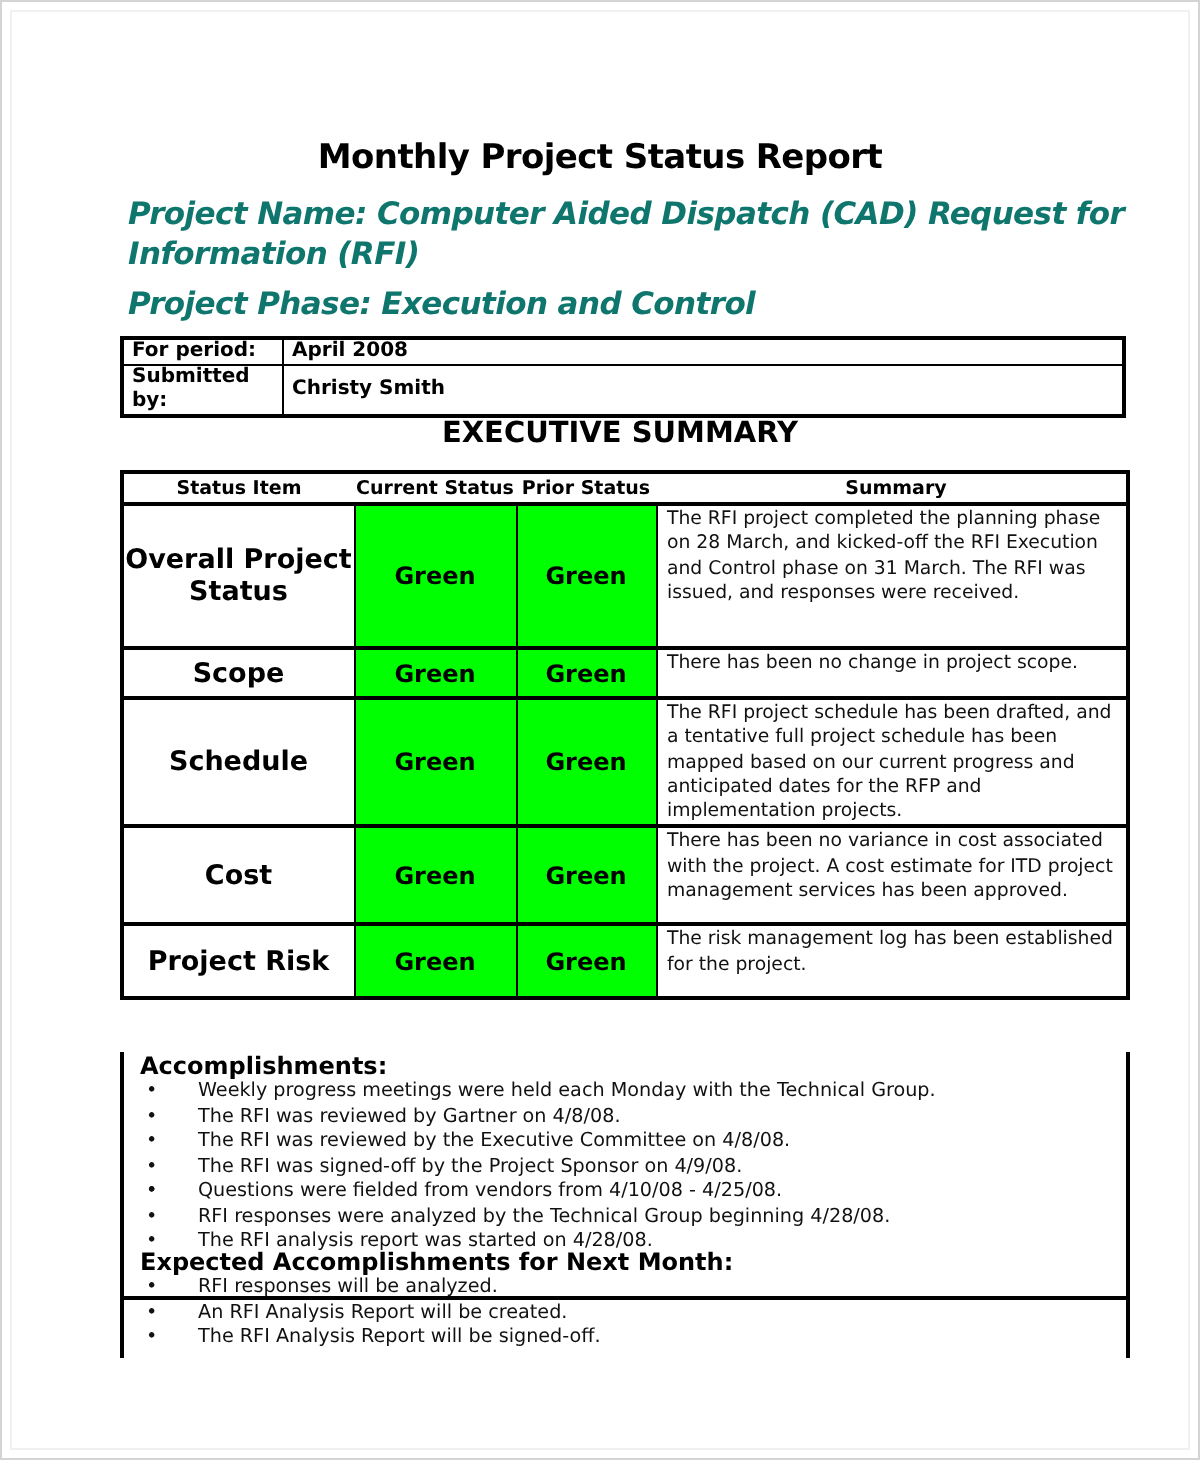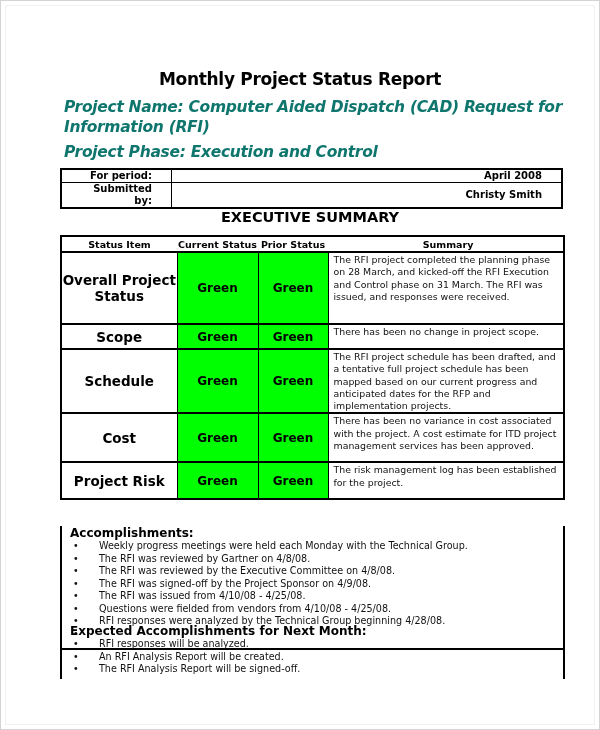--- a/index.html
+++ b/index.html
@@ -23,21 +23,21 @@
   .proj {
     position: absolute; left: 64px; width: 500px;
     color: #0f766e; font-weight: bold; font-style: italic; font-size: 15.5px;
     line-height: 20px; letter-spacing: -0.3px;
   }
   .period {
     position: absolute; left: 60px; top: 168px; width: 503px;
     border: 2px solid #000; border-collapse: collapse;
     font-size: 10px; font-weight: bold;
   }
-  .period td { border: 1px solid #000; padding: 0 19px; height: 12px; line-height: 12px; text-align: right; }
+  .period td { border: 1px solid #000; padding: 0 4px; height: 12px; line-height: 12px; }
   .period td.lbl { width: 71px; }
   .exec {
     position: absolute; left: 0; top: 209px; width: 620px; text-align: center;
     font-weight: bold; font-size: 14.5px;
   }
   .main {
     position: absolute; left: 60px; top: 235px; width: 505px;
     border: 2px solid #000; border-collapse: collapse; table-layout: fixed;
   }
   .main th {
@@ -137,24 +137,24 @@
 </tbody>
   </table>
 
 <div class="box" style="top:526px; height:122px; border-bottom:2px solid #000;">
   <h3>Accomplishments:</h3>
   <ul>
     <li><span class="bullet">•</span><span>Weekly progress meetings were held each Monday with the Technical Group.</span></li>
     <li><span class="bullet">•</span><span>The RFI was reviewed by Gartner on 4/8/08.</span></li>
     <li><span class="bullet">•</span><span>The RFI was reviewed by the Executive Committee on 4/8/08.</span></li>
     <li><span class="bullet">•</span><span>The RFI was signed-off by the Project Sponsor on 4/9/08.</span></li>
-    <li><span class="bullet">•</span><span>The RFI was issued from 4/10/08 - 4/25/08.</span></li>
+    <li><span class="bullet">•</span></li>
     <li><span class="bullet">•</span><span>Questions were fielded from vendors from 4/10/08 - 4/25/08.</span></li>
     <li><span class="bullet">•</span><span>RFI responses were analyzed by the Technical Group beginning 4/28/08.</span></li>
-    <li><span class="bullet">•</span></li>
+    <li><span class="bullet">•</span><span>The RFI analysis report was started on 4/28/08.</span></li>
   </ul>
 </div>
 
 <div class="box" style="top:624px; height:55px;">
   <h3>Expected Accomplishments for Next Month:</h3>
   <ul>
     <li><span class="bullet">•</span><span>RFI responses will be analyzed.</span></li>
     <li><span class="bullet">•</span><span>An RFI Analysis Report will be created.</span></li>
     <li><span class="bullet">•</span><span>The RFI Analysis Report will be signed-off.</span></li>
   </ul>

